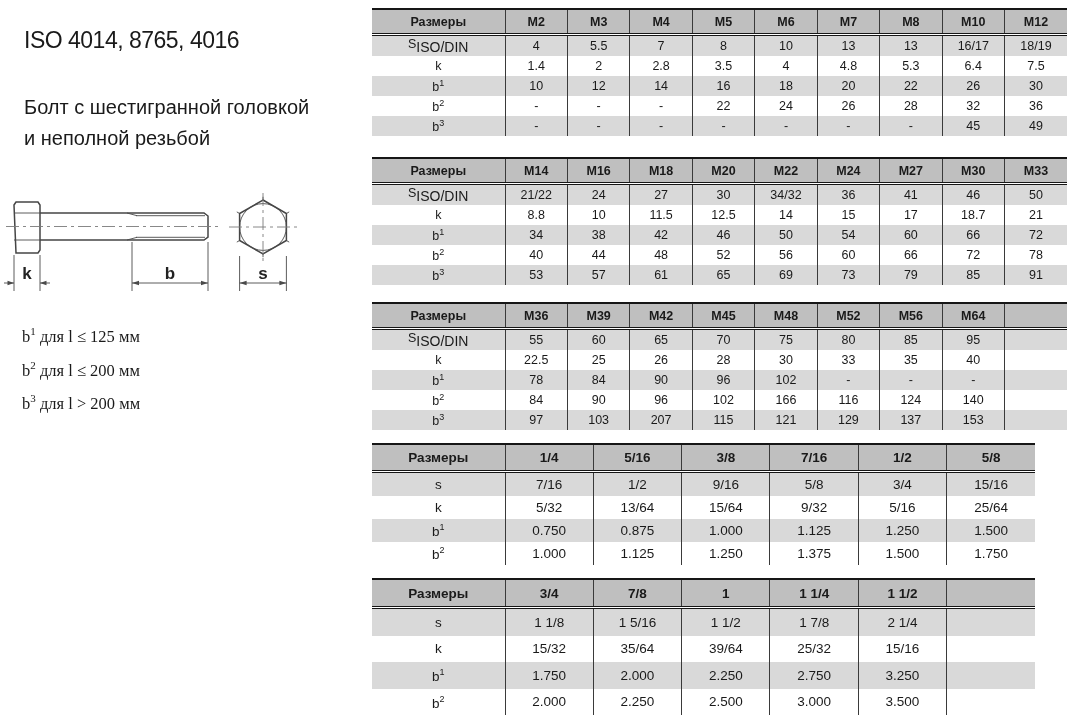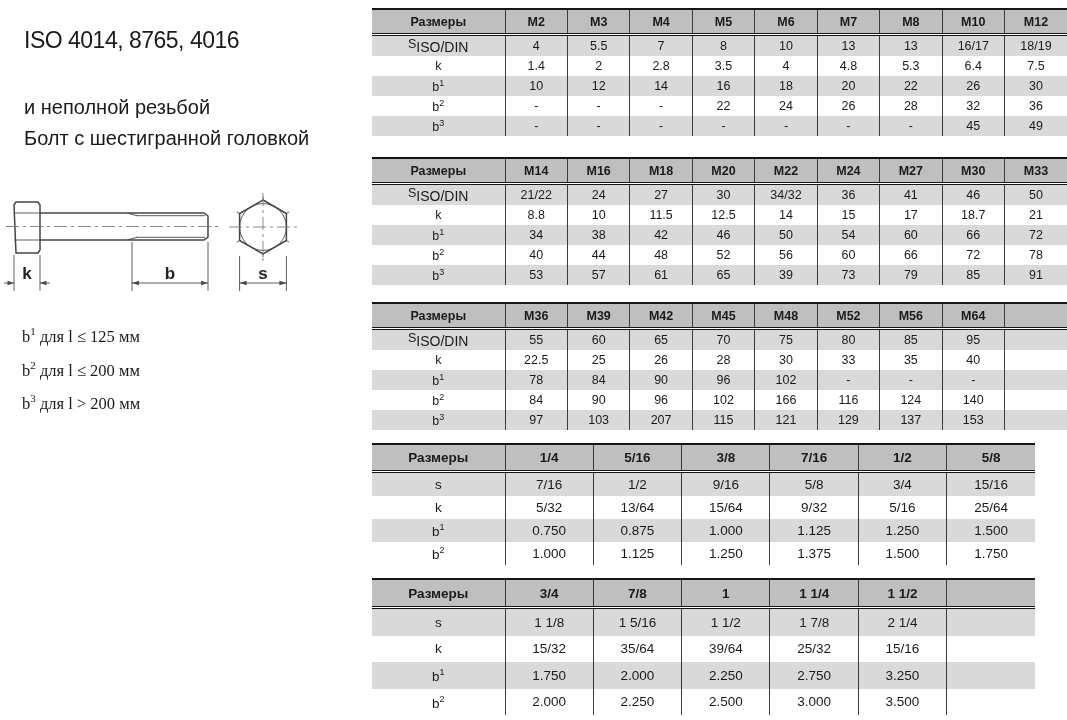--- a/index.html
+++ b/index.html
@@ -43,22 +43,22 @@
   #t2{top:302px;}
 </style>
 </head>
 <body>
 
 <div class="title">
   <div>ISO 4014, 8765, 4016</div>
 </div>
 
 <div class="subtitle">
+  <div>Болт с шестигранной головкой</div>
   <div>и неполной резьбой</div>
-  <div>Болт с шестигранной головкой</div>
 </div>
 
 <svg id="drawing" width="320" height="122" viewBox="0 0 320 122">
 
   <g>
     <path class="outline" d="M14,20 L16,17 L38,17 L40,20 L40,65 L38,68 L16,68 Z"></path>
     <line class="thin" x1="14" y1="28" x2="40" y2="28"></line>
     <line class="thin" x1="14" y1="55" x2="40" y2="55"></line>
 
     <path class="outline" d="M40,28 L204,28 L208,31 L208,52 L204,55 L40,55"></path>
@@ -282,21 +282,21 @@
         <td>66</td>
         <td>72</td>
         <td>78</td>
       </tr>
       <tr>
         <td>b<sup>3</sup></td>
         <td>53</td>
         <td>57</td>
         <td>61</td>
         <td>65</td>
-        <td>39</td>
+        <td>69</td>
         <td>73</td>
         <td>79</td>
         <td>85</td>
         <td>91</td>
       </tr>
     </tbody>
   </table>
 <table id="t2" class="tbl metric">
     <colgroup>
       <col style="width: 133px;">

